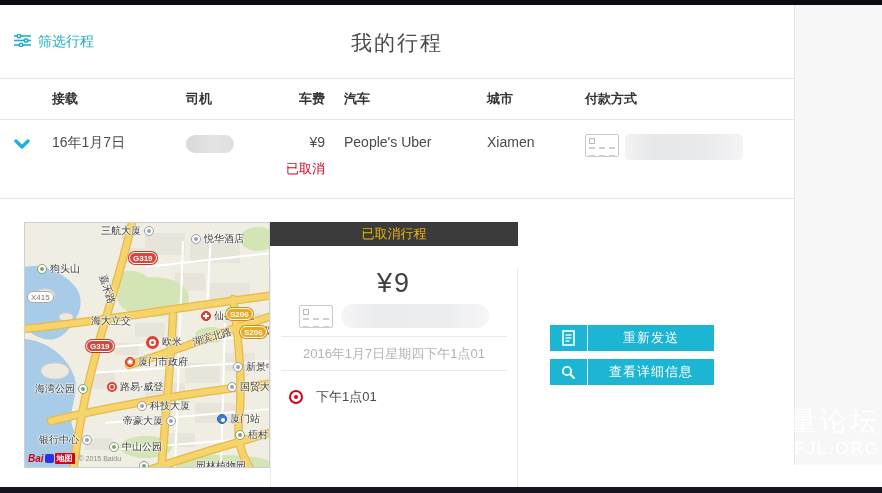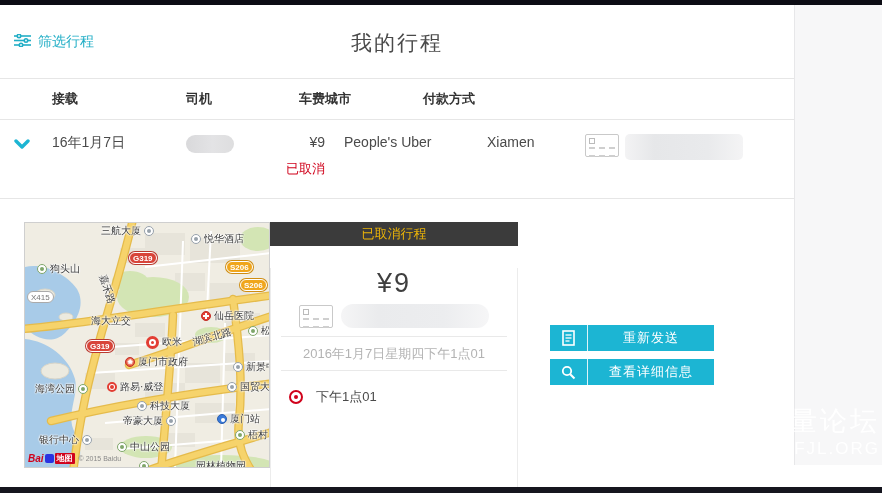--- a/index.html
+++ b/index.html
@@ -62,21 +62,21 @@
   .i-gov .lbl-icon::after { content:"★"; background:none; color:#fff; font-size:7px; line-height:8px; left:1px; top:0; width:auto; height:auto; }
   .i-shop .lbl-icon { border:2px solid #e23d33; }
   .i-shop .lbl-icon::after { left:1px; top:1px; background:#e23d33; }
   .i-metro .lbl-icon { background:#3a7ad9; border-color:#2b5fb0; }
   .i-metro .lbl-icon::after { background:#fff; left:3px; top:3px; }
   .i-pin .lbl-icon { width:13px; height:13px; border:3px solid #e23d33; }
   .i-pin .lbl-icon::after { width:3px; height:3px; left:2px; top:2px; background:#e23d33; }
   .road-badge { position:absolute; height:12px; line-height:11px; padding:0 3px; border-radius:6px;
     font-size:8px; font-weight:bold; }
   .t-g { background:#d8453a; color:#fff; border:1px solid #fff; box-shadow:0 0 0 1px #b93a30; }
-  .t-s { background:#f0a61c; color:#fff; border:1px solid #fff; box-shadow:0 0 0 1px #cf8d12; }
+  .t-s { background:#f0a61c; color:#fff; border:1px solid #fff; box-shadow:0 0 0 1px #cf8d12;margin-top:47px; }
   .t-x { background:#fff; color:#777; border:1px solid #aaa; font-weight:normal; }
   .mapcorner { position:absolute; left:3px; bottom:3px; display:flex; align-items:center; gap:4px; }
   .bd-logo { display:flex; align-items:center; font-size:10px; font-weight:bold; font-style:italic; color:#d0021b; }
   .bd-paw { width:9px; height:9px; background:#2932e1; border-radius:2px; margin:0 1px; }
   .bd-box { background:#d0021b; color:#fff; font-size:8px; font-style:normal; padding:0 2px; border-radius:1px; }
   .attrib { font-size:7px; color:#8a8a8a; }
 
   .card { position:absolute; left:270px; top:23px; width:248px; height:246px; }
   .card-header { height:24px; background:#3b3b3b; color:#eab308; font-size:13px; text-align:center; line-height:24px; }
   .card-body { height:222px; background:#fff; border:1px solid #ececec; border-top:none; }
@@ -128,20 +128,21 @@
         <span>筛选行程</span>
       </div>
       <div class="pagetitle">我的行程</div>
     </div>
 
     <div class="thead">
       <div class="c-exp"></div>
       <div class="c-pickup">接载</div>
       <div class="c-driver">司机</div>
       <div class="c-fare">车费</div>
+      <div class="c-car">汽车</div>
       <div class="c-city">城市</div>
       <div class="c-pay">付款方式</div>
     </div>
 
     <div class="trow">
       <div class="c-exp">
         <span class="chev">
           <svg width="16" height="11" viewBox="0 0 16 11">
             <path d="M2 2 L8 8 L14 2" fill="none" stroke="#1cb5d3" stroke-width="3.4" stroke-linecap="round" stroke-linejoin="round"></path>
           </svg>
@@ -320,21 +321,21 @@
             <span class="map-label i-building icon-right" style="left: 14px; top: 210px;">
               <i class="lbl-icon"></i>
               <span>银行中心</span>
             </span>
 
             <span class="map-label i-hill" style="left: 210px; top: 205px;">
               <i class="lbl-icon"></i>
               <span>梧村</span>
             </span>
 
-            <span class="map-label i-park" style="left: 92px; top: 217px;">
+            <span class="map-label i-park" style="left: 84px; top: 217px;">
               <i class="lbl-icon"></i>
               <span>中山公园</span>
             </span>
 
             <span class="map-label i-park" style="left: 114px; top: 236px; gap: 47px;">
               <i class="lbl-icon"></i>
               <span>园林植物园</span>
             </span>
           </div>
         <div class="maplabels">

